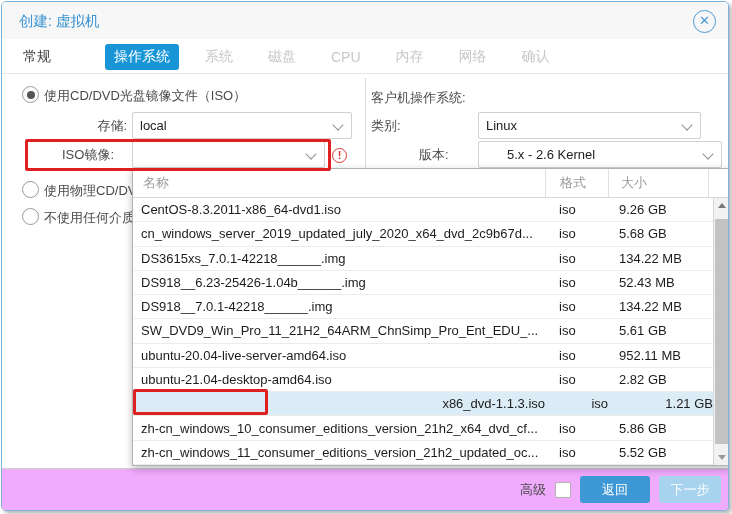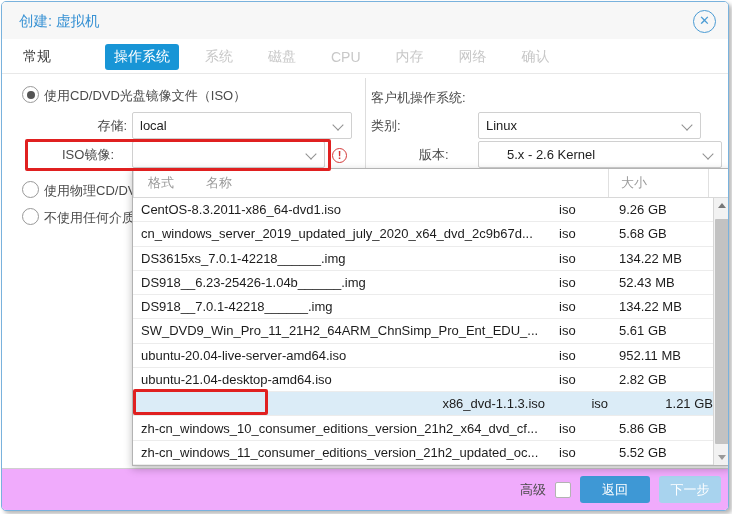--- a/index.html
+++ b/index.html
@@ -128,22 +128,22 @@
     <span class="chev"></span>
   </div>
   <div class="lbl" style="left:369px;top:139px;margin-left:48px;">版本:</div>
   <div class="combo" style="left:476px;top:139px;width:214px;padding-left:28px;">
     <span>5.x - 2.6 Kernel</span>
     <span class="chev"></span>
   </div>
 
   <div id="grid">
     <div id="grid-hdr">
+      <div class="hc h-name">名称</div>
       <div class="hc h-fmt">格式</div>
-      <div class="hc h-name">名称</div>
       <div class="hc h-size">大小</div>
       <div class="hc h-spacer"></div>
     </div>
     <div id="grid-body">
       <div id="grid-rows">
   <div class="grid-row">
     <div class="cell name">CentOS-8.3.2011-x86_64-dvd1.iso</div>
     <div class="cell fmt">iso</div>
     <div class="cell size">9.26 GB</div>
   </div>

